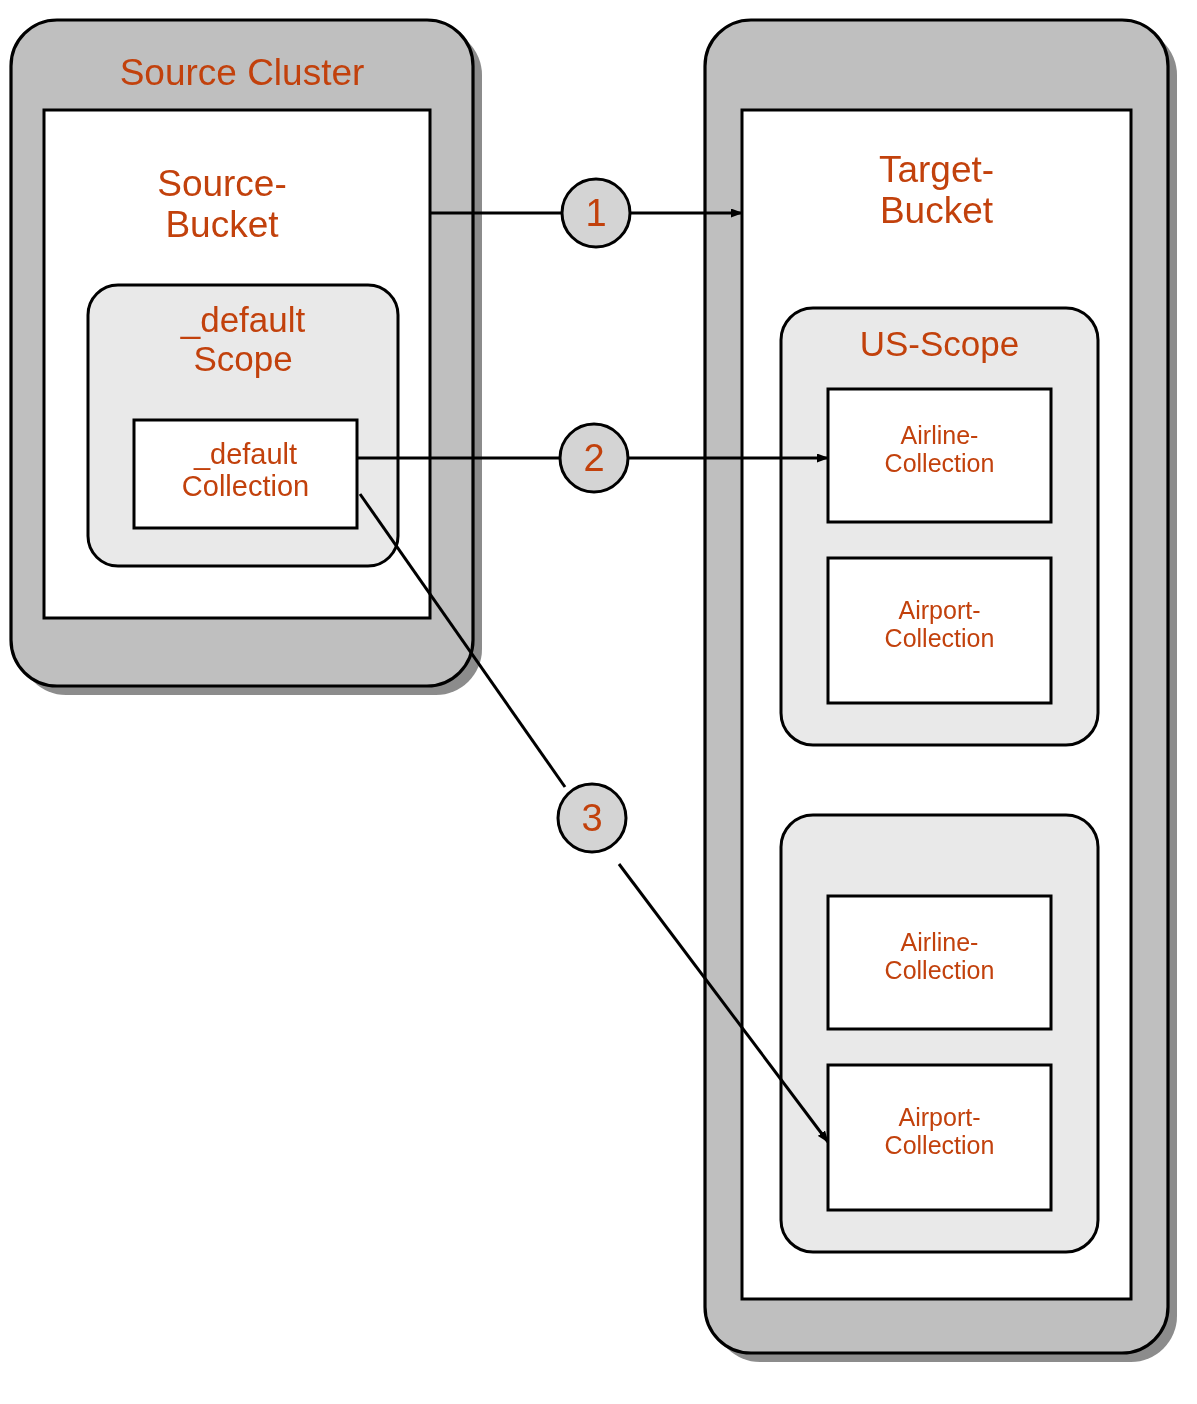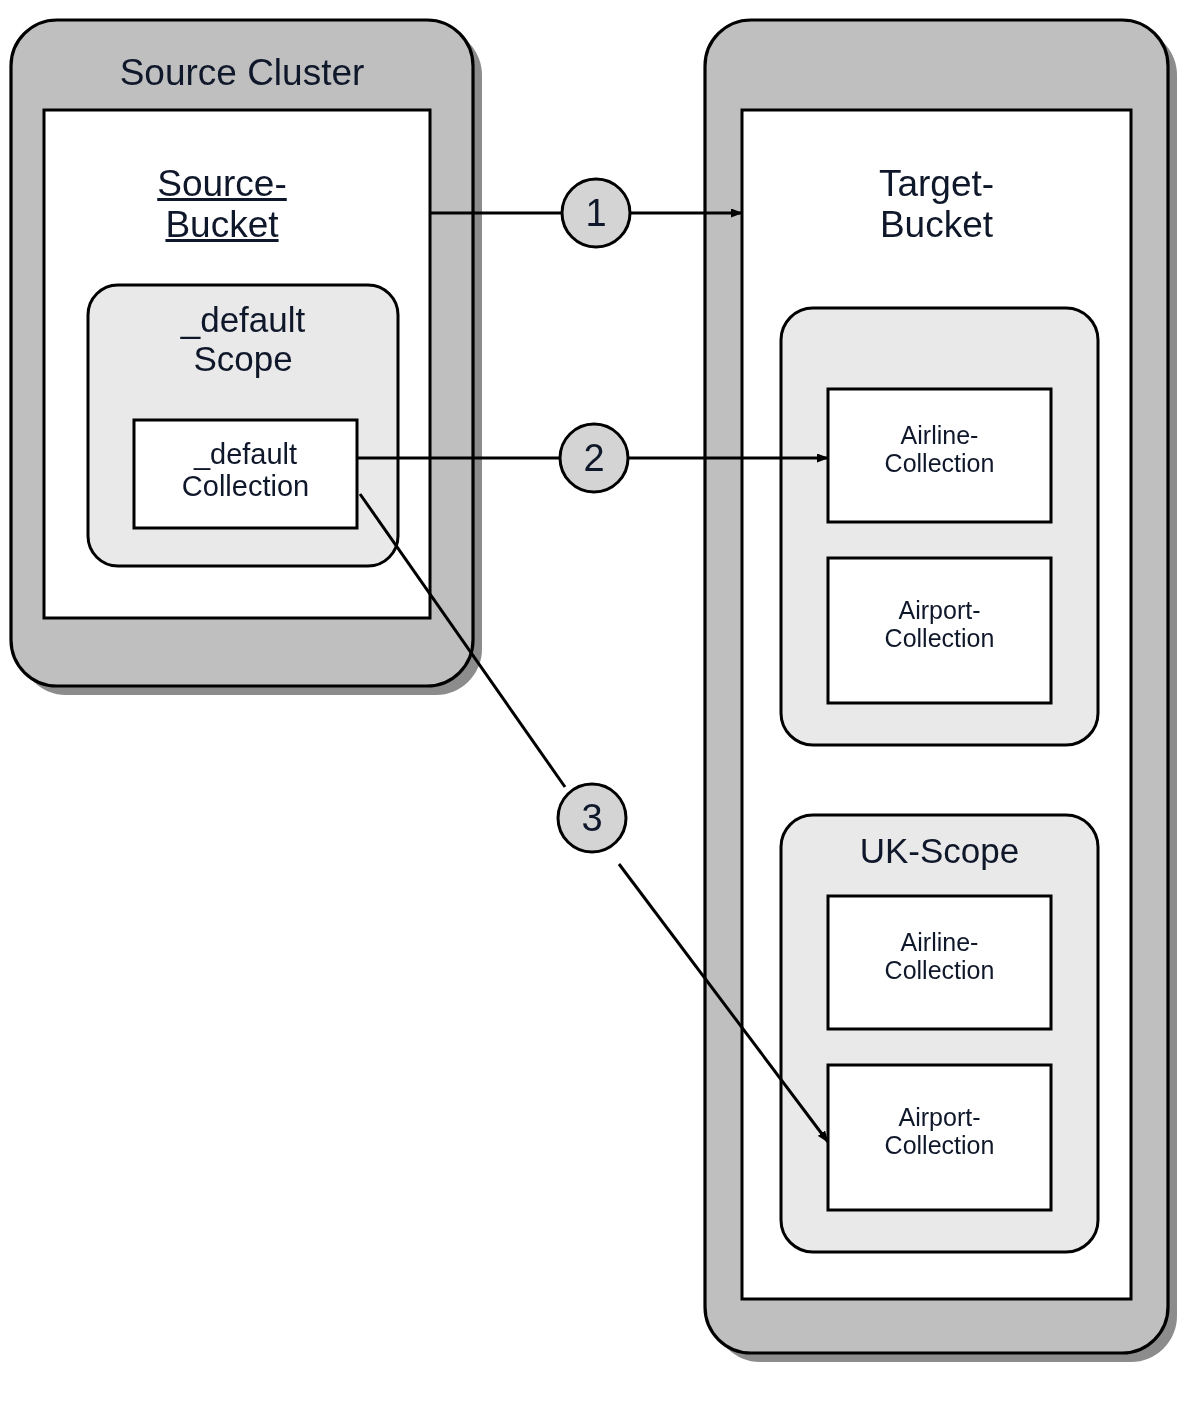--- a/index.html
+++ b/index.html
@@ -21,21 +21,21 @@
     position: absolute;
     left: 0;
     top: 0;
     width: 1197px;
     height: 1404px;
   }
   
   .lbl {
     position: absolute;
     text-align: center;
-    color: #0f172a;
+    color: #c2410c;
     line-height: 1.12;
     white-space: pre-line;
     pointer-events: none;
   }
   .cluster-title { font-size: 37px; }
   .bucket-title  { font-size: 37px; }
   .scope-title   { font-size: 35px; }
   .coll-title    { font-size: 25px; }
   .defcoll-title { font-size: 29px; }
   .badge-num     { font-size: 38px; }
@@ -92,41 +92,41 @@
 
     <g>
       <line x1="360" y1="494" x2="565" y2="787" stroke="#000000" stroke-width="3"></line>
       <line x1="619" y1="864" x2="828" y2="1142" stroke="#000000" stroke-width="3" marker-end="url(#arrowhead)"></line>
       <circle cx="592" cy="818" r="34" fill="#D4D4D4" stroke="#000000" stroke-width="3"></circle>
     </g>
   </svg>
 
   <div class="lbl cluster-title" style="left:11px; top:52px; width:462px;">Source Cluster</div>
 
-  <div class="lbl bucket-title" style="left:44px; top:163px; width:356px;text-decoration:underline;">Source-
+  <div class="lbl bucket-title" style="left:44px; top:163px; width:356px;">Source-
 Bucket</div>
 
   <div class="lbl scope-title" style="left:88px; top:300px; width:310px;">_default
 Scope</div>
 
   <div class="lbl defcoll-title" style="left:134px; top:438px; width:223px;">_default
 Collection</div>
 
 
-  <div class="lbl bucket-title" style="left:742px; top:163px; width:389px;">Target-
+  <div class="lbl bucket-title" style="left:742px; top:149px; width:389px;">Target-
 Bucket</div>
 
+  <div class="lbl scope-title" style="left:781px; top:324px; width:317px;">US-Scope</div>
 
   <div class="lbl coll-title" style="left:828px; top:421px; width:223px;">Airline-
 Collection</div>
 
   <div class="lbl coll-title" style="left:828px; top:596px; width:223px;">Airport-
 Collection</div>
 
-  <div class="lbl scope-title" style="left:781px; top:831px; width:317px;">UK-Scope</div>
 
   <div class="lbl coll-title" style="left:828px; top:928px; width:223px;">Airline-
 Collection</div>
 
   <div class="lbl coll-title" style="left:828px; top:1103px; width:223px;">Airport-
 Collection</div>
 
   <div class="lbl badge-num" style="left:562px; top:192px; width:68px;">1</div>
 
   <div class="lbl badge-num" style="left:560px; top:437px; width:68px;">2</div>

